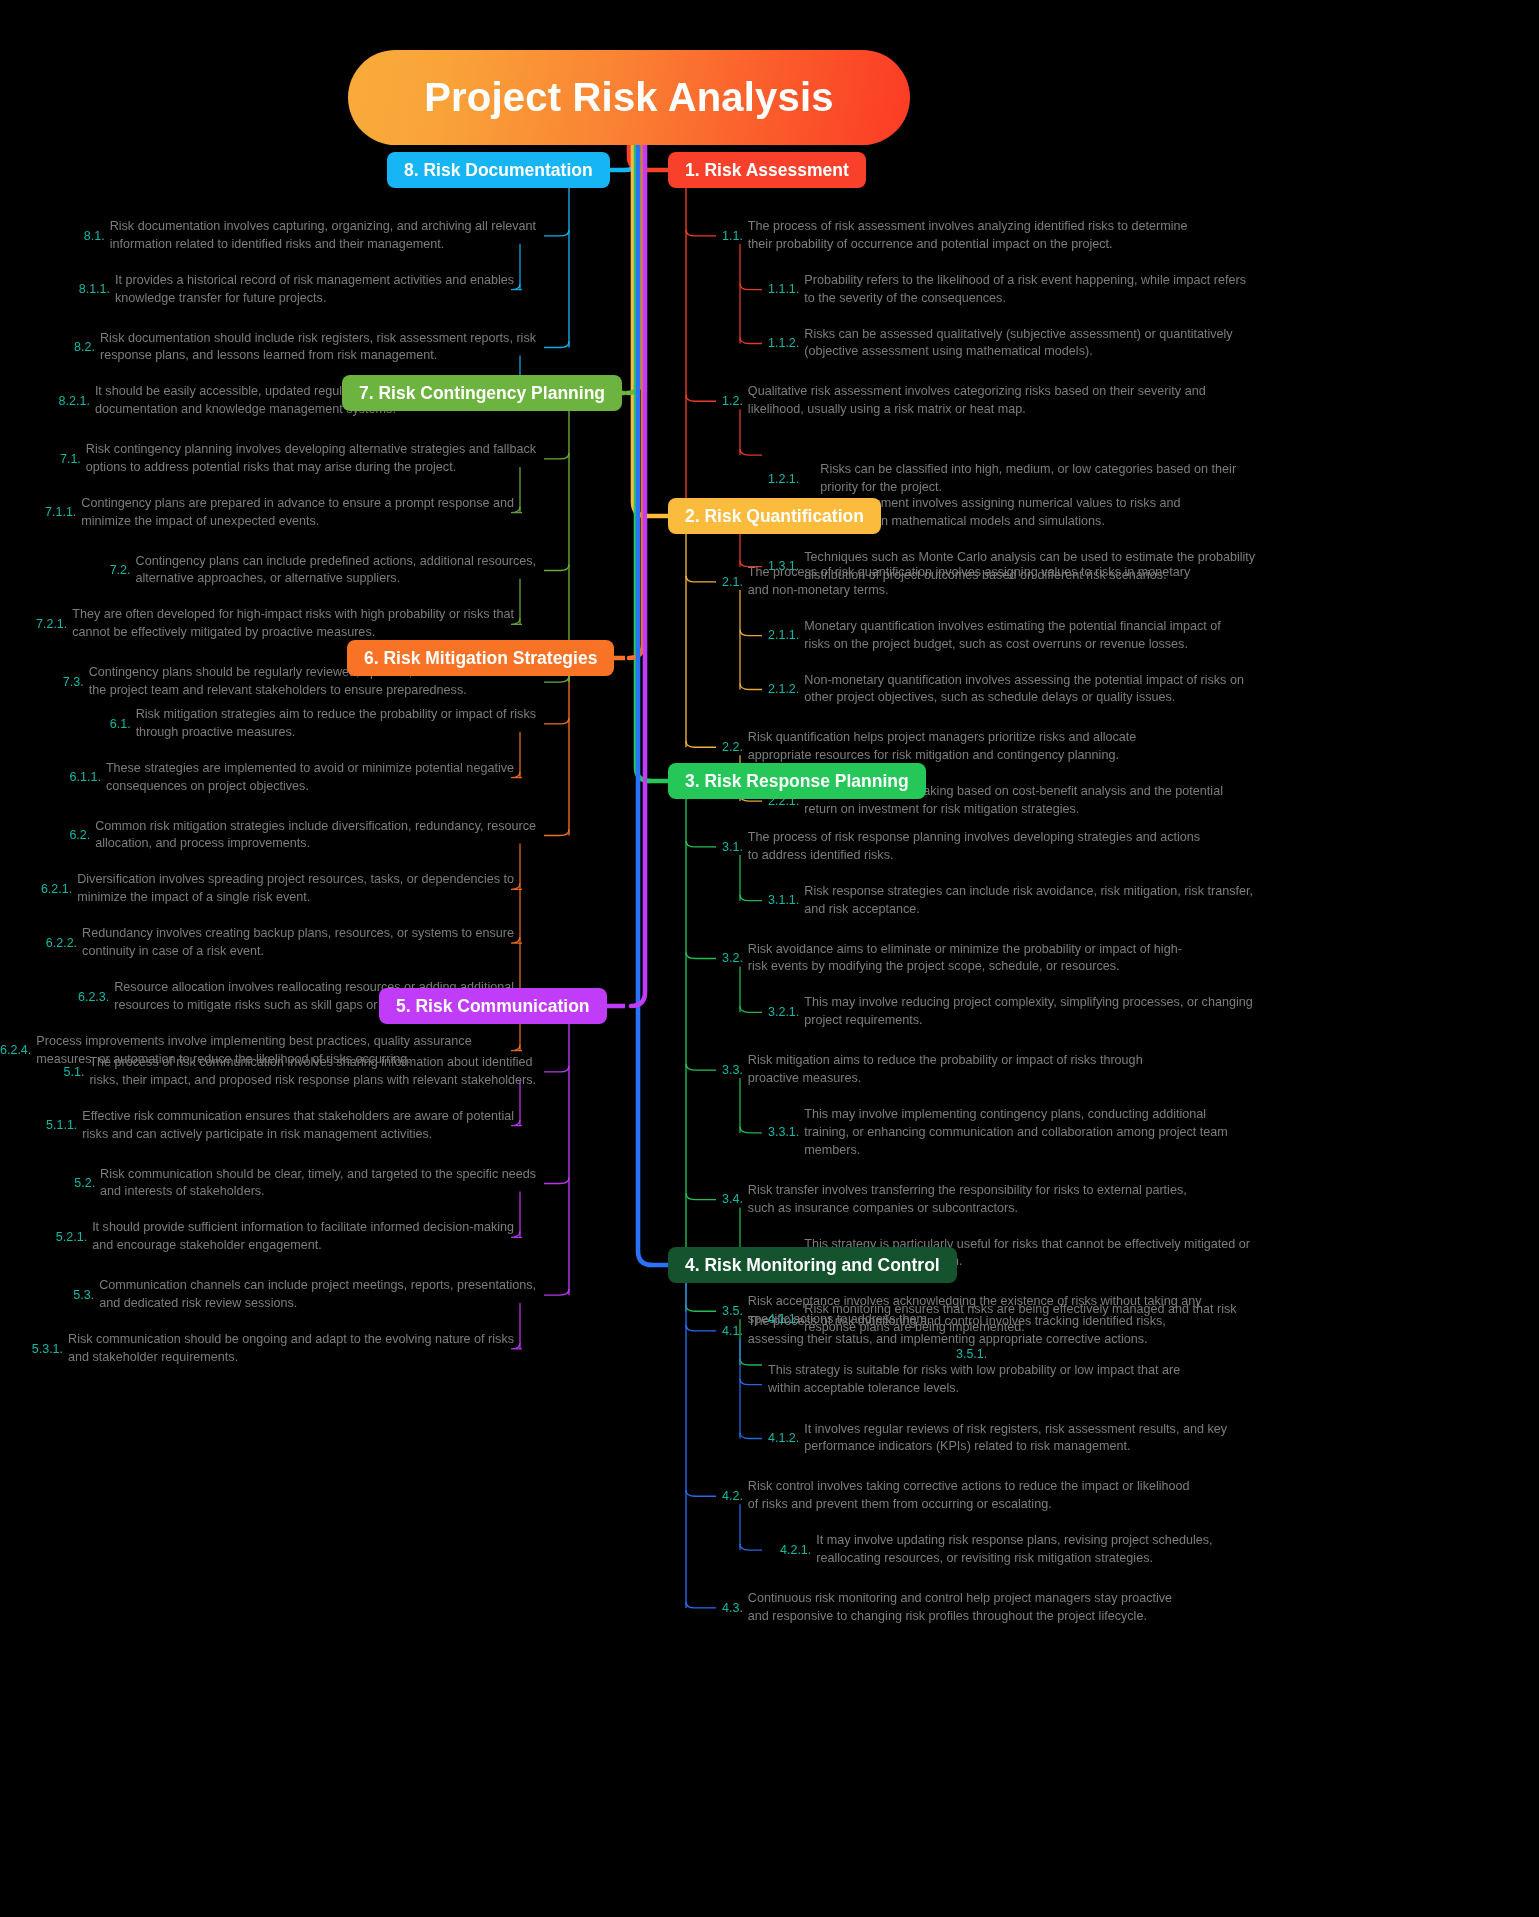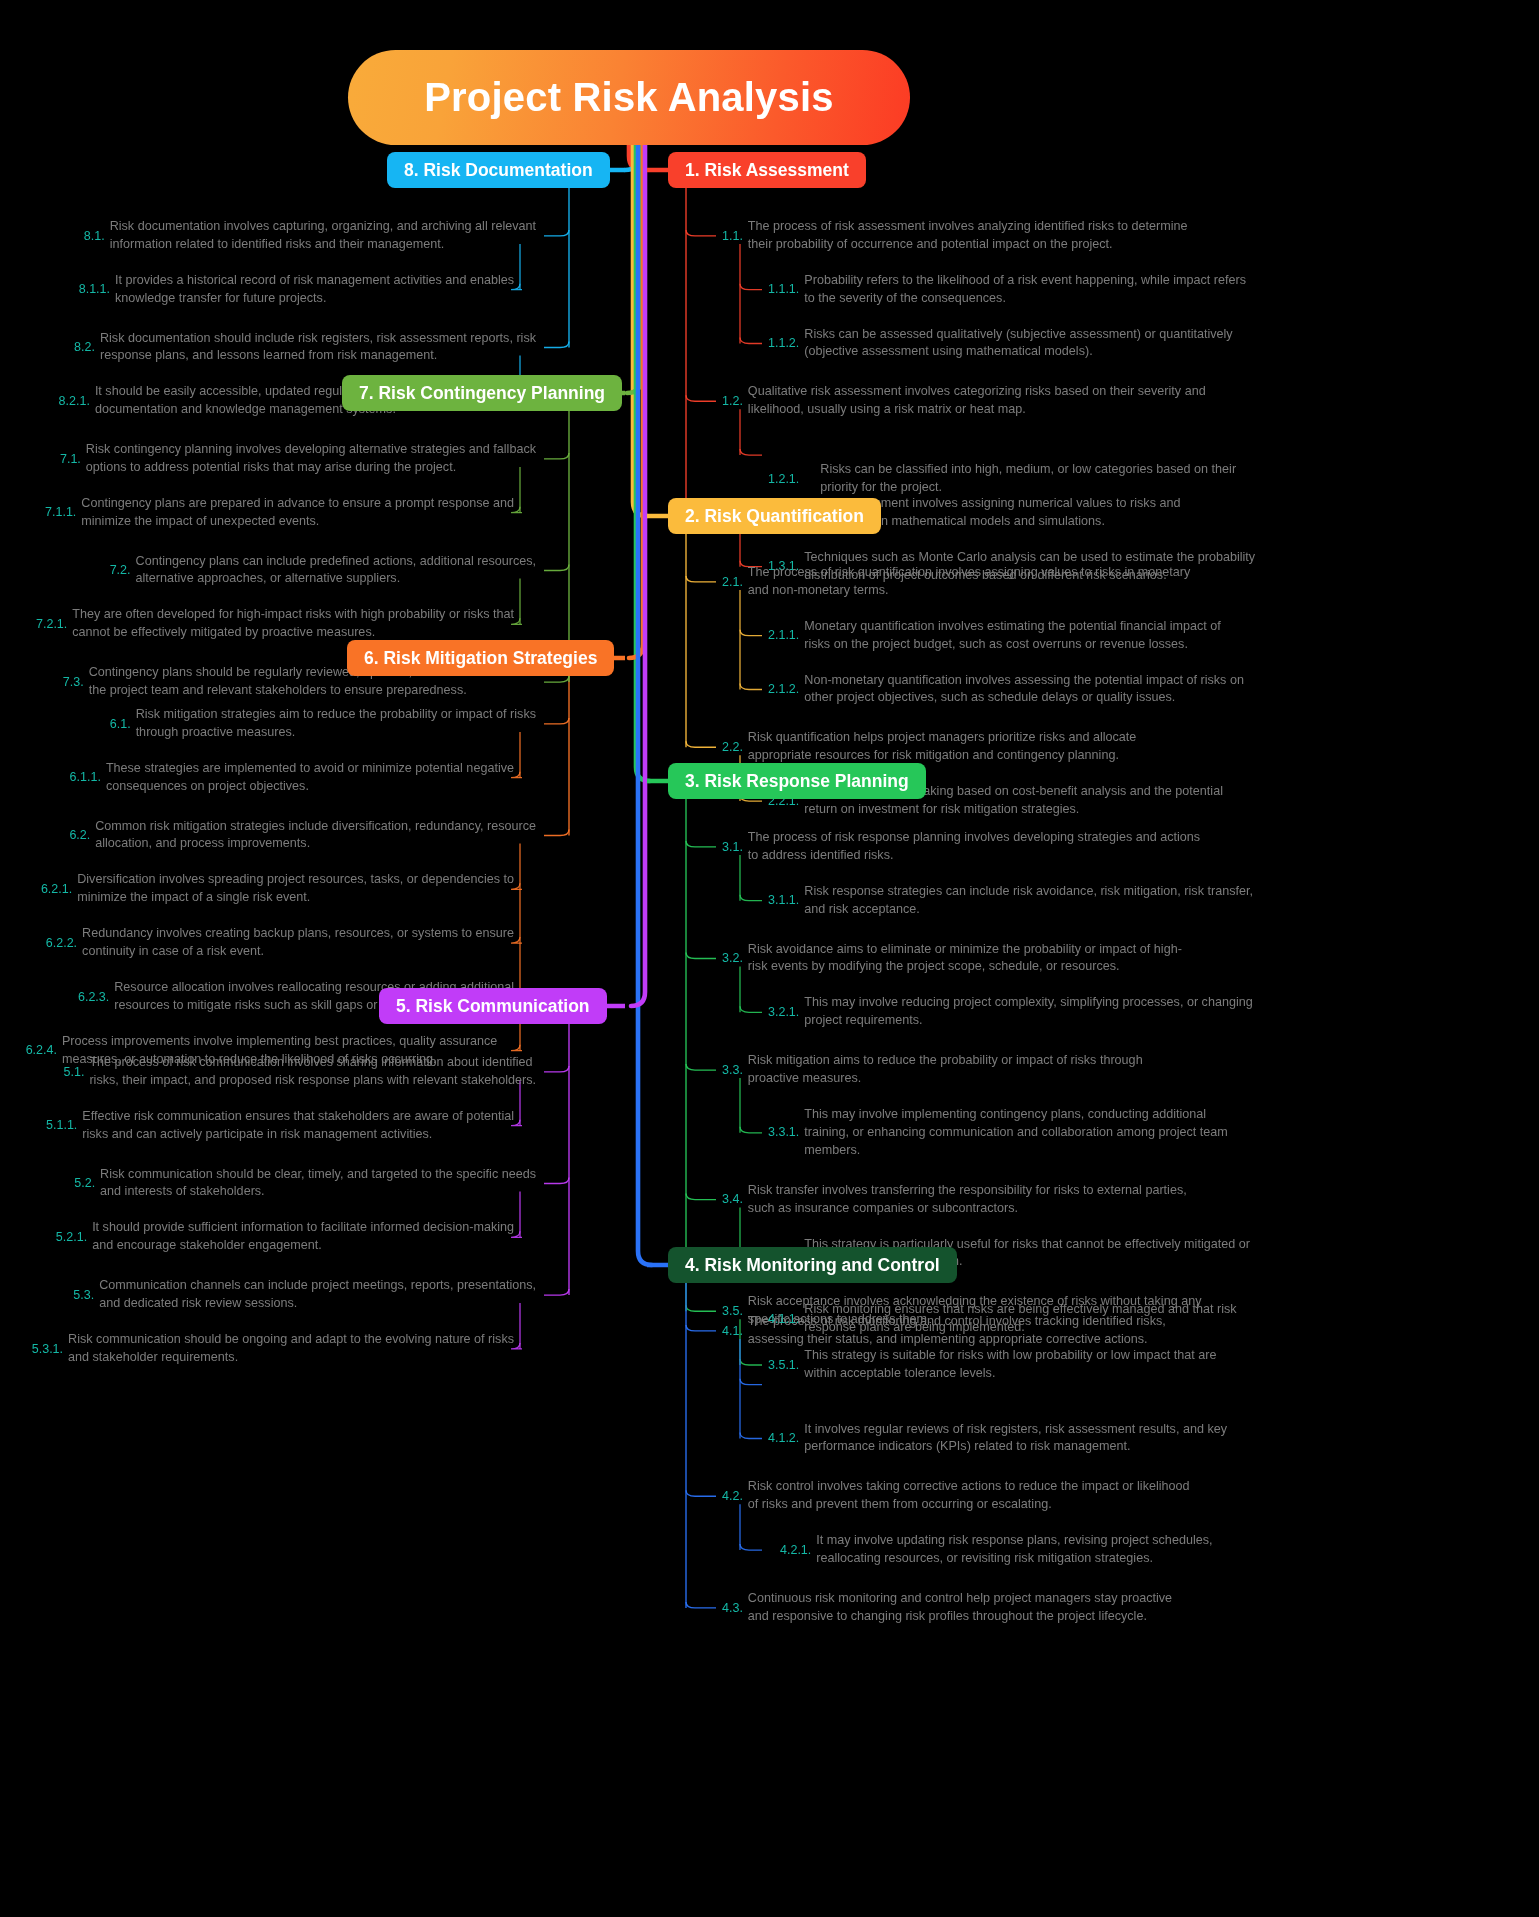--- a/index.html
+++ b/index.html
@@ -293,21 +293,21 @@
         <span class="txt">Risk transfer involves transferring the responsibility for risks to external parties,<br>such as insurance companies or subcontractors.</span>
       </div>
       <div class="node r" style="left: 768px; top: 1235.5px; height: 35.8px;">
         <span class="num">3.4.1.</span>
         <span class="txt">This strategy is particularly useful for risks that cannot be effectively mitigated or<br>avoided by the project team.</span>
       </div>
       <div class="node r" style="left: 722px; top: 1293.3px; height: 35.8px;">
         <span class="num">3.5.</span>
         <span class="txt">Risk acceptance involves acknowledging the existence of risks without taking any<br>specific actions to address them.</span>
       </div>
-      <div class="node r" style="left: 768px; top: 1347.1px; height: 35.8px;">
+      <div class="node r" style="left: 768px; top: 1347.1px; height: 35.8px; flex-direction: column;">
         <span class="num">3.5.1.</span>
         <span class="txt">This strategy is suitable for risks with low probability or low impact that are<br>within acceptable tolerance levels.</span>
       </div>
       <div class="node r" style="left: 722px; top: 1313px; height: 35.8px;">
         <span class="num">4.1.</span>
         <span class="txt">The process of risk monitoring and control involves tracking identified risks,<br>assessing their status, and implementing appropriate corrective actions.</span>
       </div>
       <div class="node r" style="left: 768px; top: 1301px; height: 35.8px;">
         <span class="num">4.1.1.</span>
         <span class="txt">Risk monitoring ensures that risks are being effectively managed and that risk<br>response plans are being implemented.</span>
@@ -369,21 +369,21 @@
         <span class="txt">Diversification involves spreading project resources, tasks, or dependencies to<br>minimize the impact of a single risk event.</span>
       </div>
       <div class="node l" style="top: 925.2px; height: 35.8px; left: 0px; width: 514px; justify-content: flex-end;">
         <span class="num">6.2.2.</span>
         <span class="txt">Redundancy involves creating backup plans, resources, or systems to ensure<br>continuity in case of a risk event.</span>
       </div>
       <div class="node l" style="top: 979px; height: 35.8px; left: 0px; width: 514px; justify-content: flex-end;">
         <span class="num">6.2.3.</span>
         <span class="txt">Resource allocation involves reallocating resources or adding additional<br>resources to mitigate risks such as skill gaps or capacity constraints.</span>
       </div>
-      <div class="node l" style="top: 1032.8px; height: 35.8px; left: 0px; width: 514px; justify-content: center; padding-left: 9px;">
+      <div class="node l" style="top: 1032.8px; height: 35.8px; left: 0px; width: 514px; justify-content: flex-start;">
         <span class="num">6.2.4.</span>
         <span class="txt">Process improvements involve implementing best practices, quality assurance<br>measures, or automation to reduce the likelihood of risks occurring.</span>
       </div>
       <div class="node l" style="top: 441px; height: 35.8px; left: 0px; width: 536px; justify-content: flex-end;">
         <span class="num">7.1.</span>
         <span class="txt">Risk contingency planning involves developing alternative strategies and fallback<br>options to address potential risks that may arise during the project.</span>
       </div>
       <div class="node l" style="top: 494.8px; height: 35.8px; left: 0px; width: 514px; justify-content: flex-end;">
         <span class="num">7.1.1.</span>
         <span class="txt">Contingency plans are prepared in advance to ensure a prompt response and<br>minimize the impact of unexpected events.</span>

